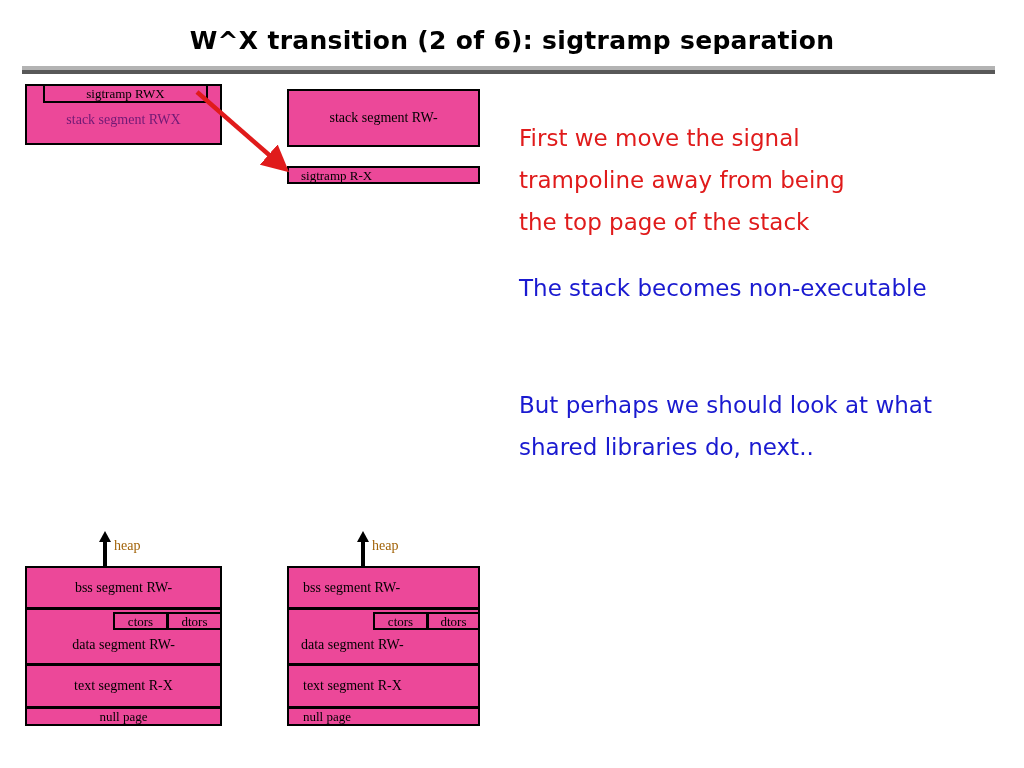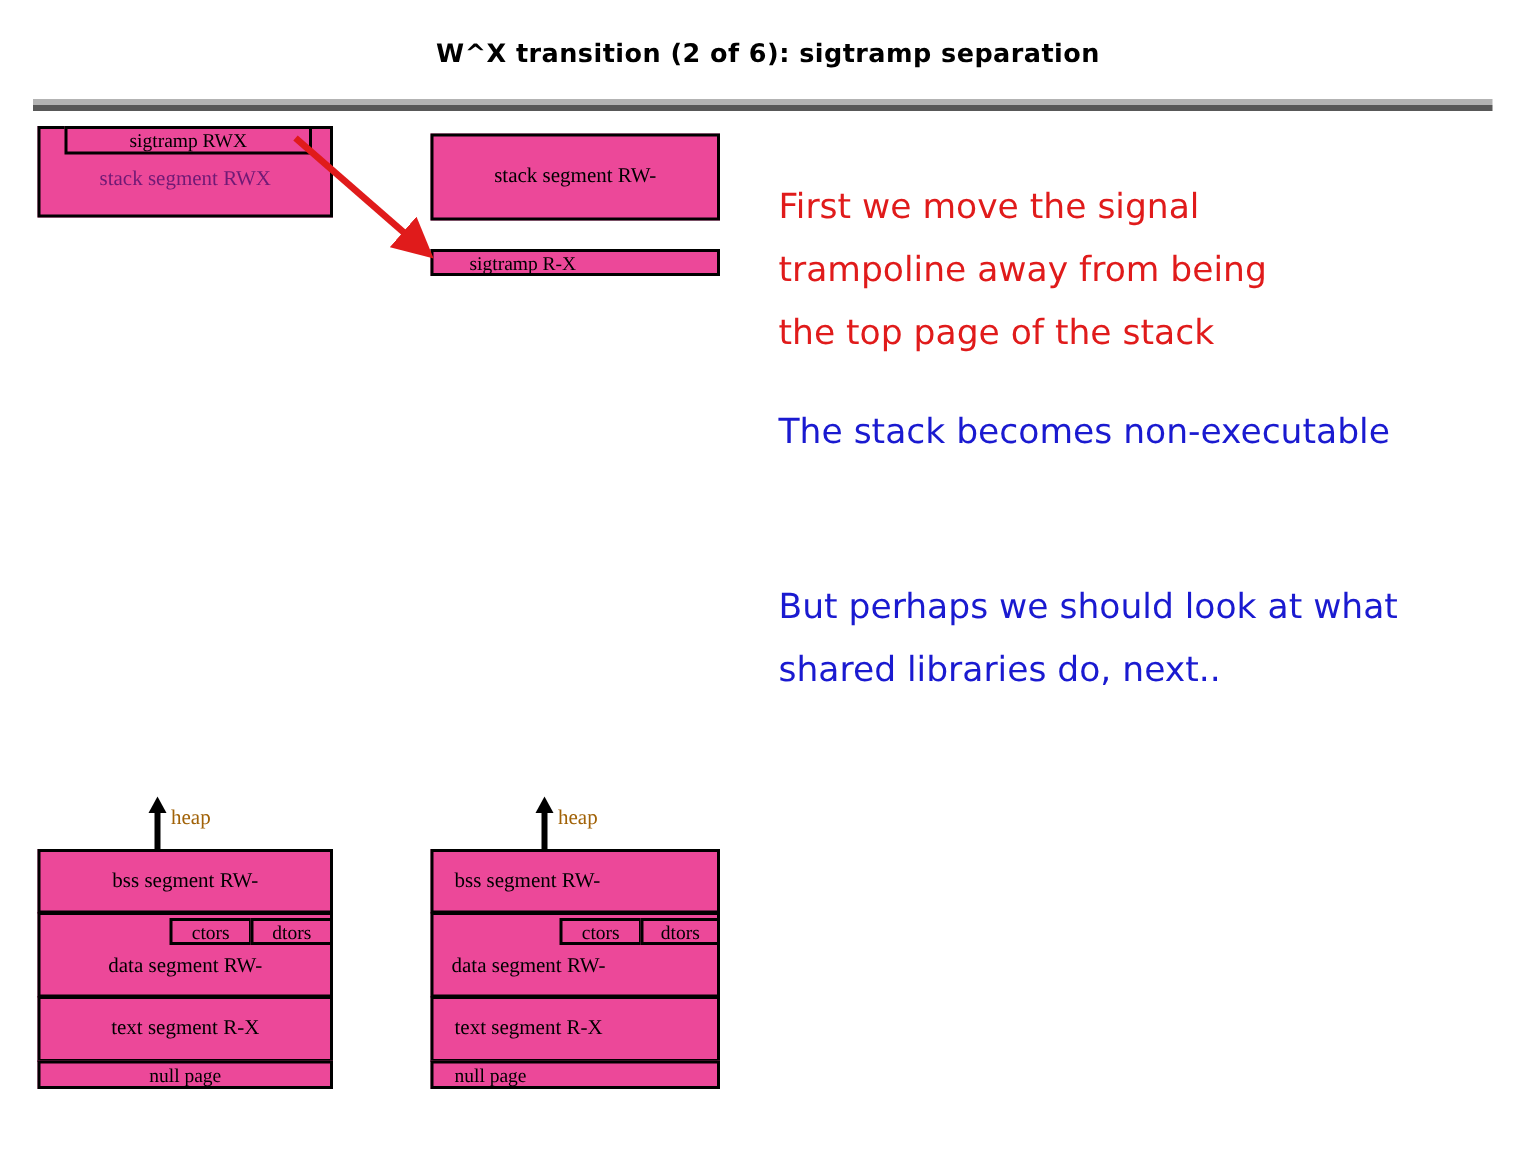--- a/index.html
+++ b/index.html
@@ -17,21 +17,21 @@
 
   
   #slide-title {
     position: absolute;
     left: 0;
     top: 26px;
     width: 1024px;
     text-align: center;
     font-family: "DejaVu Sans", sans-serif;
     font-weight: bold;
-    font-size: 17px;
+    font-size: 25px;
     letter-spacing: 0.3px;
     color: #000000;
     white-space: nowrap;
   }
 
   
   #title-rule {
     position: absolute;
     left: 22px;
     top: 66px;
@@ -88,21 +88,21 @@
   }
 
   
   #stack-new-outer {
     left: 287px; top: 89px; width: 193px; height: 58px; align-items: center;
   }
   #stack-new-sigtramp {
     left: 287px; top: 166px; width: 193px; height: 18px;
     font-size: 13px;
     justify-content: flex-start;
-    padding-left: 24px;
+    padding-left: 12px;
   }
 
   
   #move-arrow {
     position: absolute;
     left: 180px;
     top: 80px;
     width: 130px;
     height: 110px;
     pointer-events: none;

